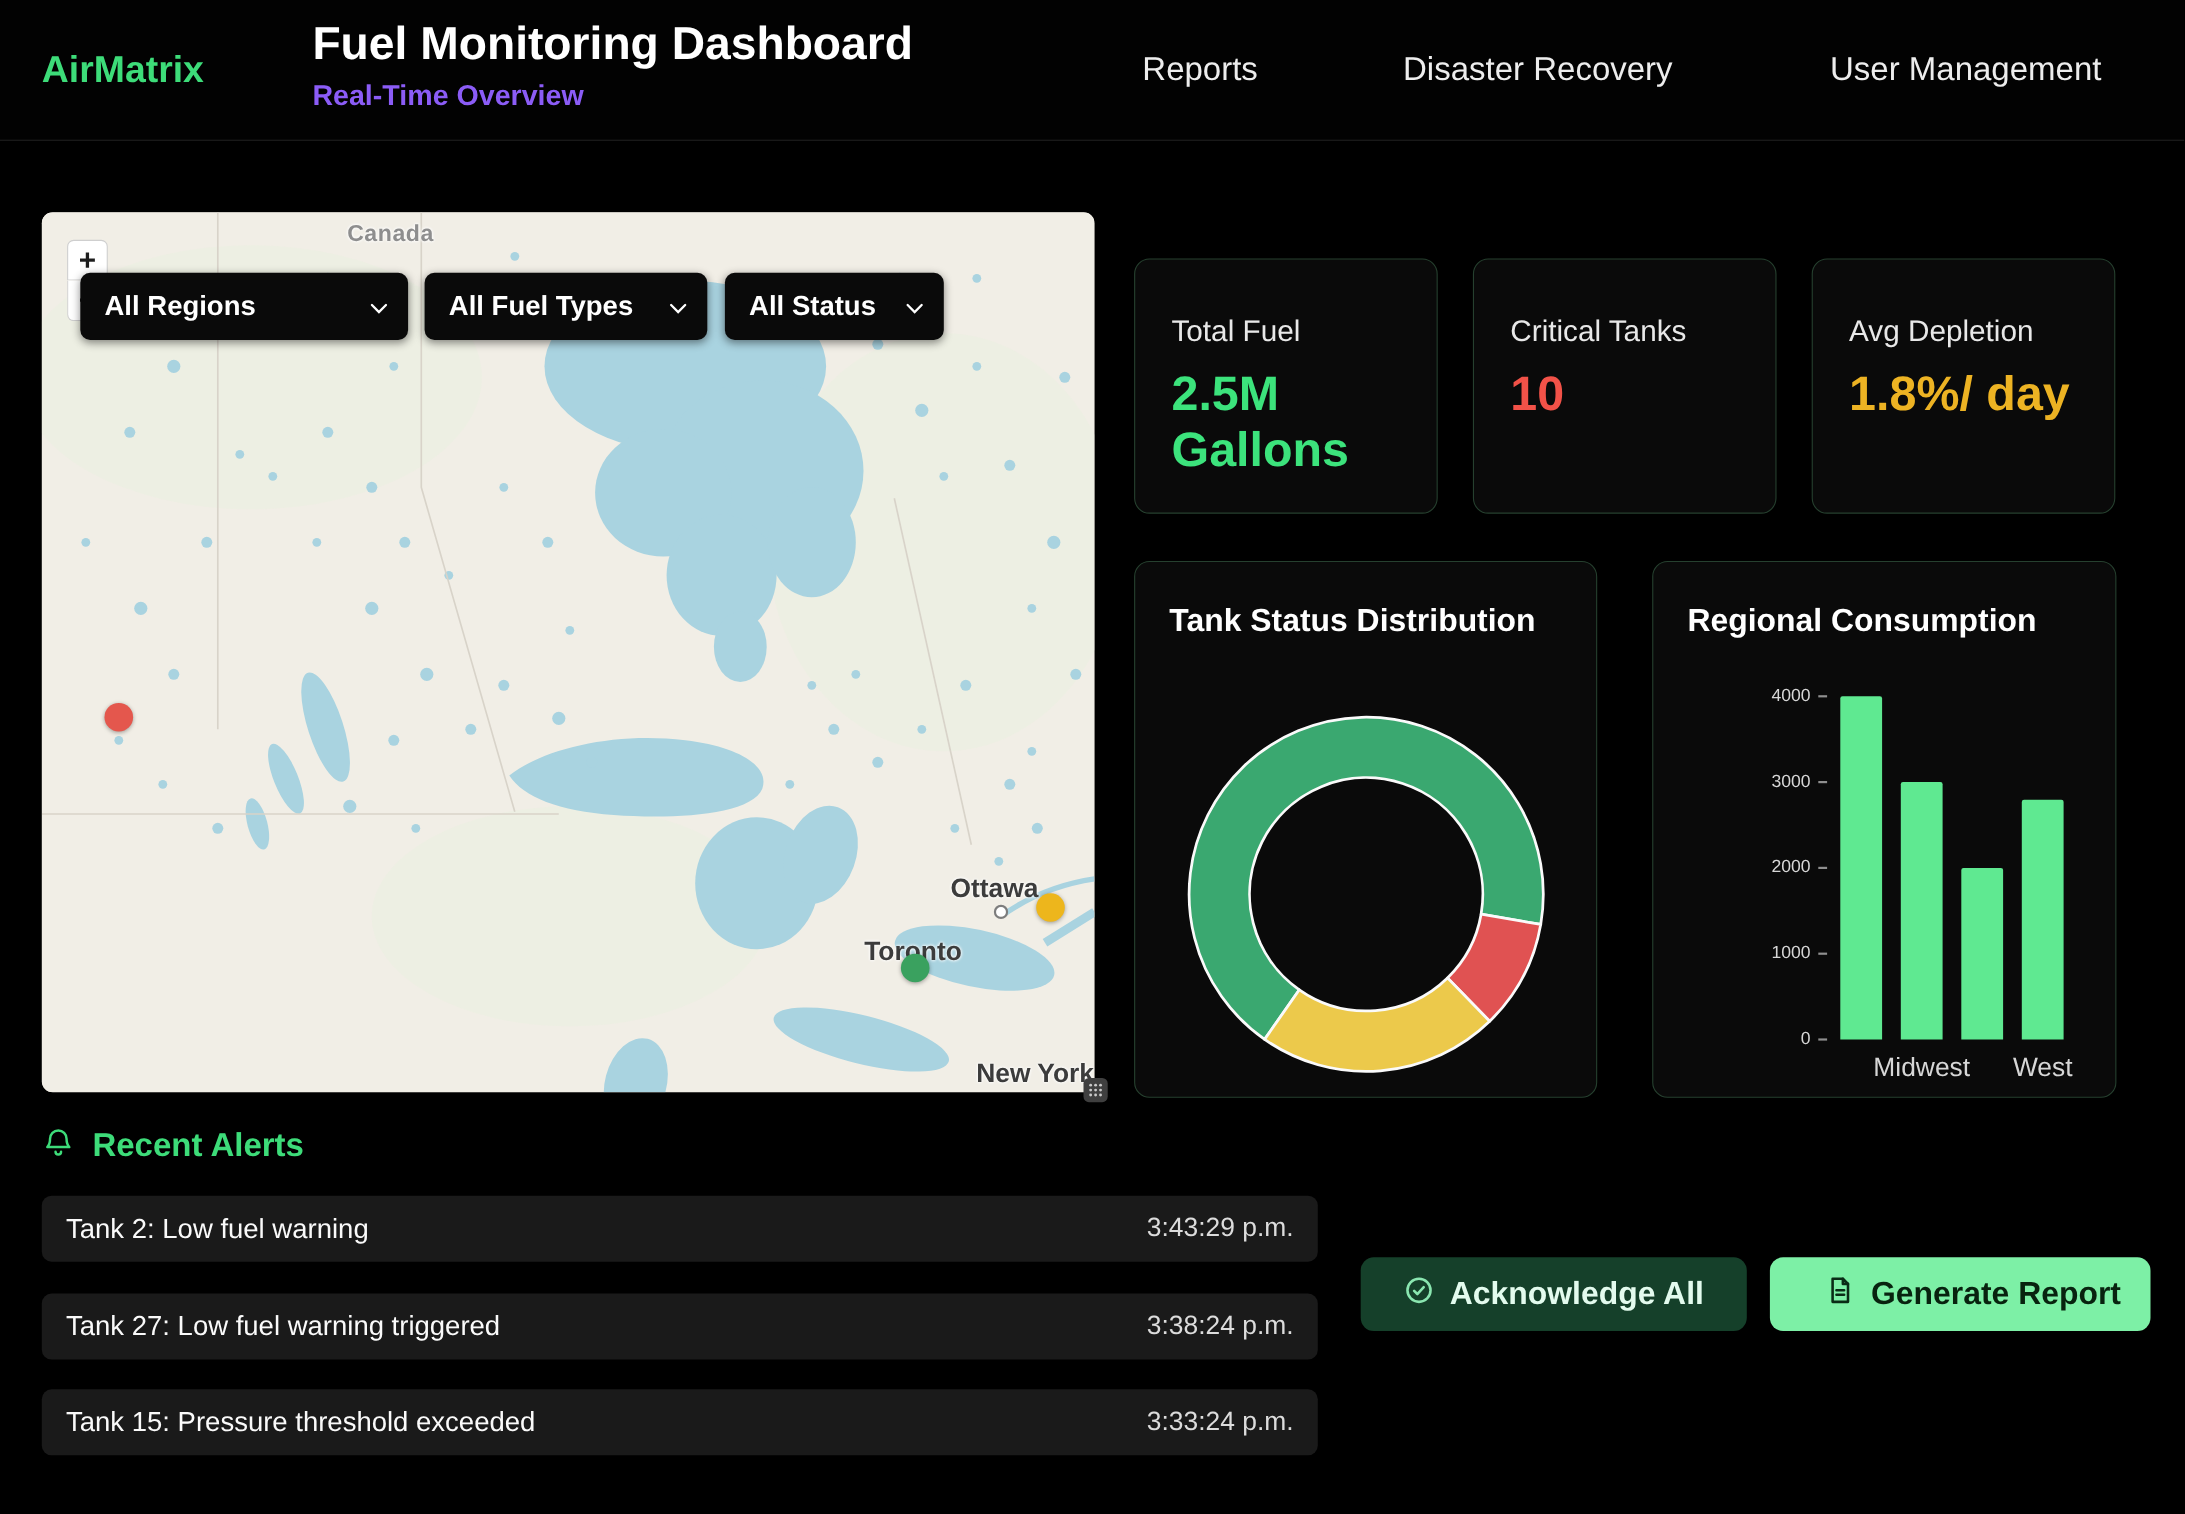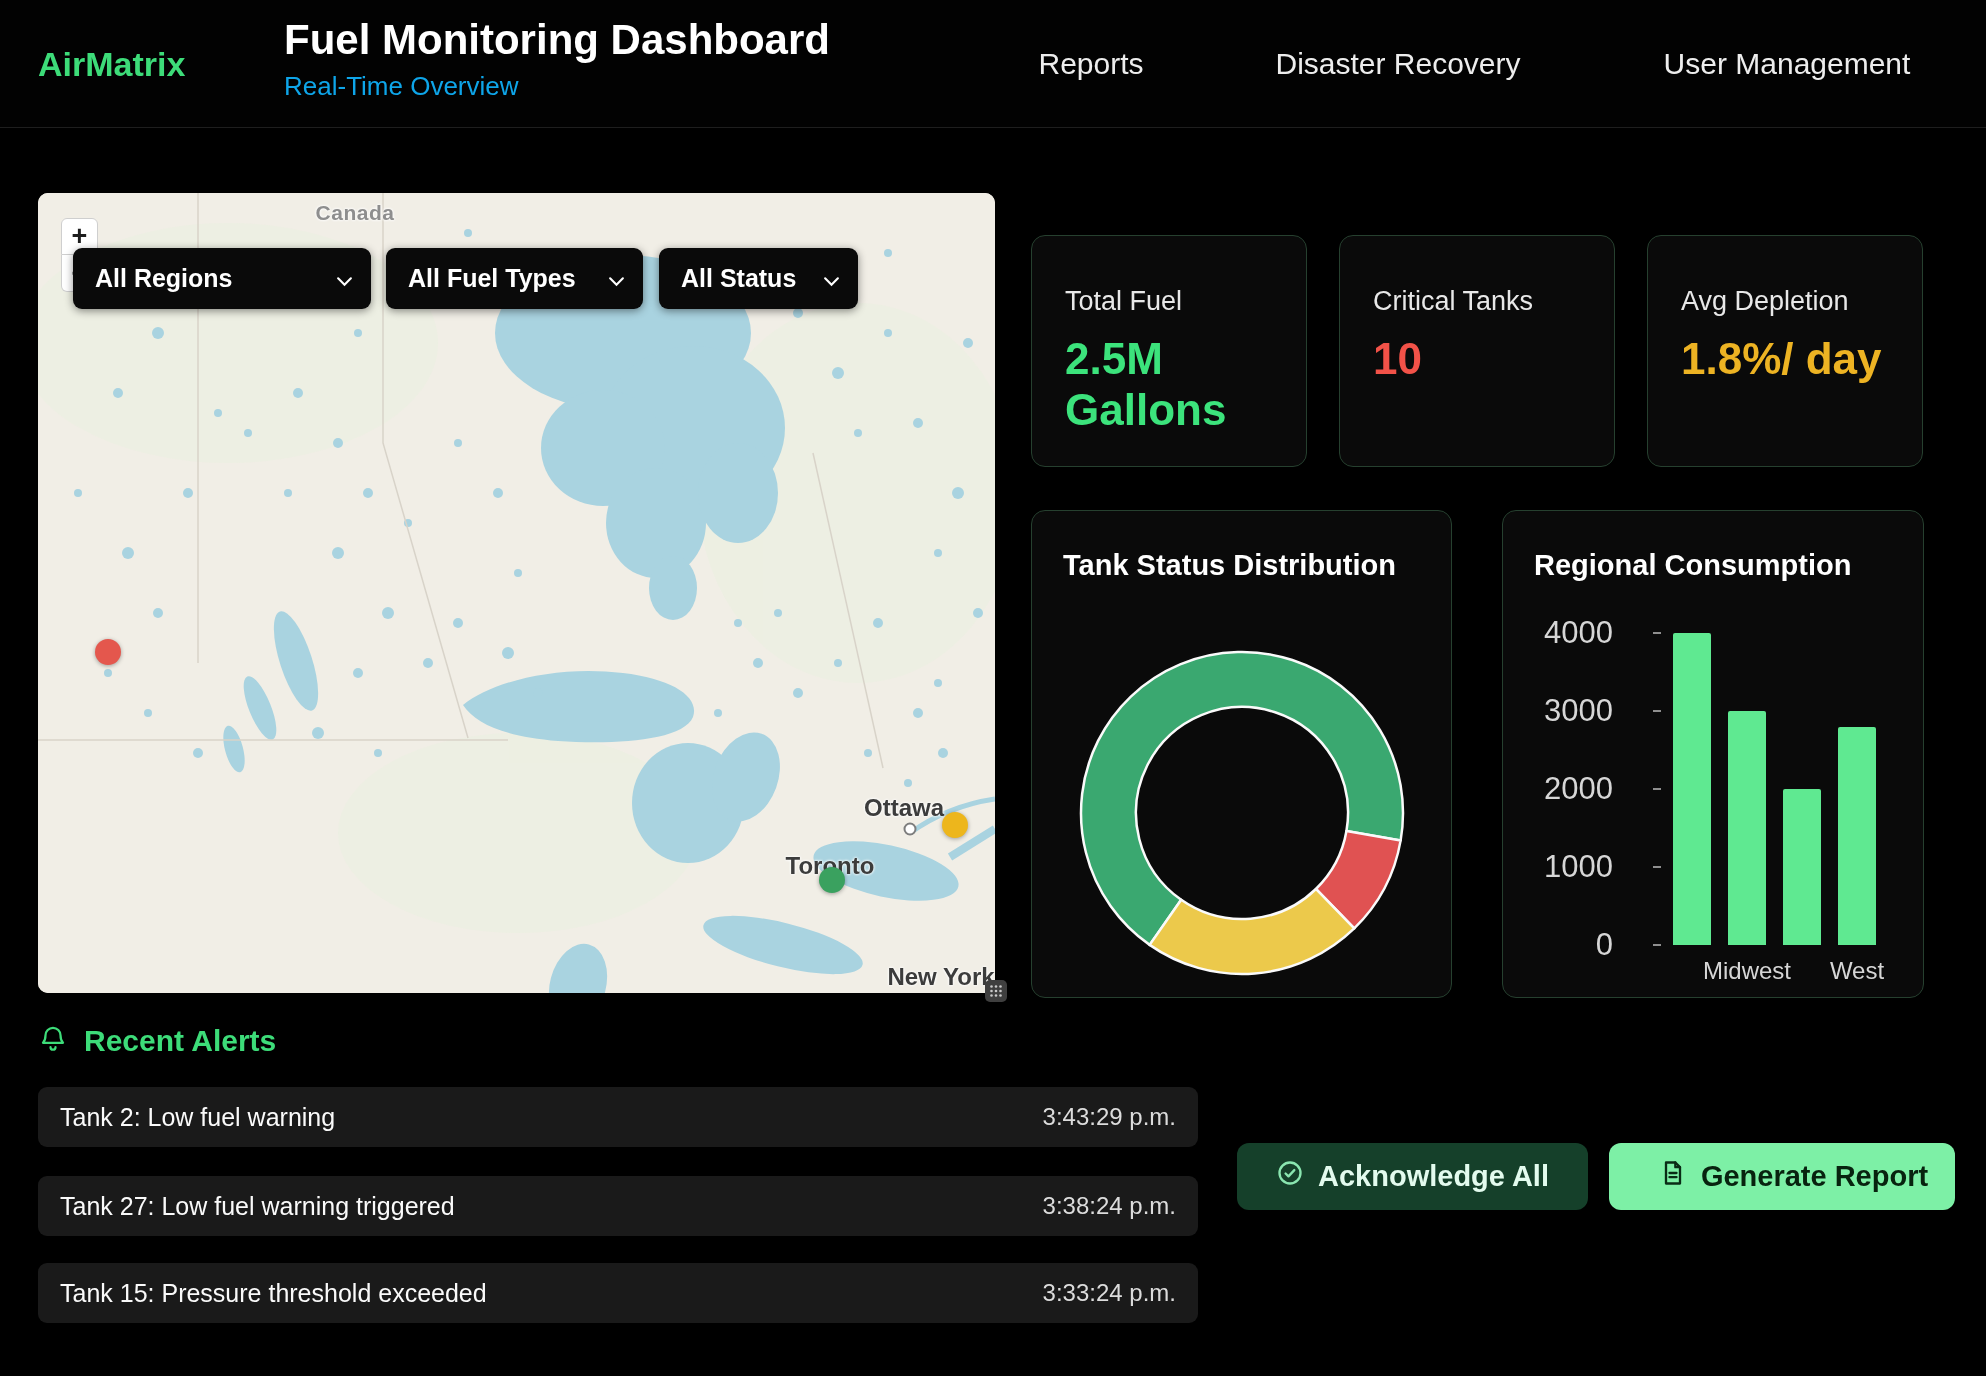--- a/index.html
+++ b/index.html
@@ -6,21 +6,21 @@
   .app{position:relative;width:1986px;height:1336px;background:#000;overflow:hidden;
        font-family:"Liberation Sans","DejaVu Sans",sans-serif;color:#fff;}
 
   
   .header{position:absolute;left:0;top:0;width:1986px;height:127px;background:#020202;
           border-bottom:1px solid #1e1e1e;}
   .brand{position:absolute;left:38px;top:50%;transform:translateY(-50%);
          font-size:34px;font-weight:700;color:#3ddc79;cursor:pointer;}
   .title-block{position:absolute;left:284px;top:16px;}
   .page-title{font-size:42px;font-weight:700;color:#fff;}
-  .page-subtitle{font-size:26px;font-weight:400;color:#0ea5e9;margin-top:7px;}
+  .page-subtitle{font-size:26px;font-weight:700;color:#8b5cf6;margin-top:7px;}
   .nav-item{position:absolute;top:50%;transform:translate(-50%,-50%);font-size:30px;
             color:#ededed;cursor:pointer;white-space:nowrap;}
 
   
   .map{position:absolute;left:38px;top:193px;width:957px;height:800px;border-radius:10px;
        overflow:hidden;background:#f1eee6;}
   .basemap{position:absolute;left:0;top:0;}
   .map-label{position:absolute;transform:translate(-50%,-50%);color:#3c3c3c;font-size:24px;
              font-weight:600;text-shadow:0 0 3px #fff,0 0 3px #fff;z-index:1;white-space:nowrap;}
   .map-label.country{color:#8e8e8e;font-size:21px;letter-spacing:.5px;}
@@ -47,21 +47,21 @@
         box-sizing:border-box;}
   .stat-card{width:276px;height:232px;top:235px;padding:50px 36px 0 33px;}
   .stat-label{font-size:27px;color:#e8e8e8;margin-bottom:16px;}
   .stat-value{font-size:44px;font-weight:700;line-height:1.16;}
   .chart-card{top:510px;width:421px;height:488px;}
   .chart-title{position:absolute;left:31px;top:38px;font-size:29px;font-weight:700;color:#fff;}
 
   
   #bar-ylabels{position:absolute;left:0;top:122px;width:158px;height:312px;}
   .ytick{position:absolute;right:0;display:flex;align-items:center;height:28px;
-         font-size:31px;color:#d6d6d6;gap:33px;}
+         font-size:16px;color:#d6d6d6;}
   .tickmark{width:8px;height:2px;background:#8f8f8f;margin-left:7px;}
   #bars{position:absolute;left:170px;top:122px;height:312px;display:flex;align-items:flex-end;gap:17px;}
   .bar{width:38px;border-radius:2px 2px 0 0;}
   #bar-xlabels{position:absolute;left:170px;top:446px;display:flex;gap:17px;text-align:right;}
   .bar-xlabel{width:38px;display:flex;justify-content:center;}
   .bar-xlabel span{font-size:24px;color:#d6d6d6;white-space:nowrap;}
 
   
   .alerts-title-row{position:absolute;left:38px;top:1024px;display:flex;align-items:center;gap:16px;}
   .alerts-title{font-size:30px;font-weight:700;color:#3ddc79;}

